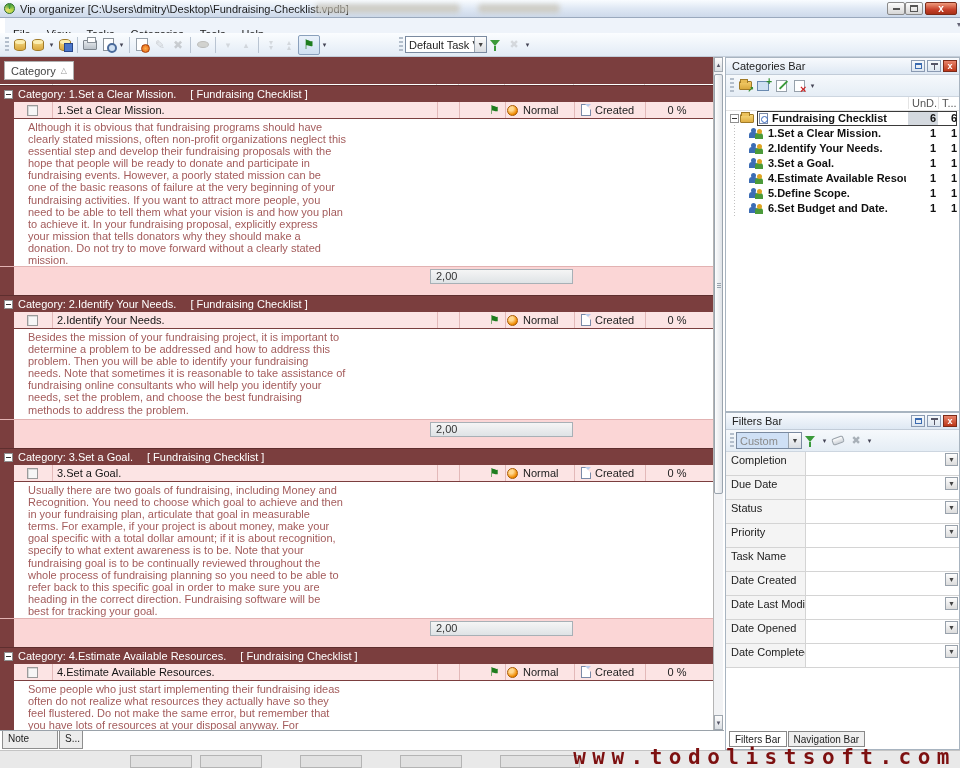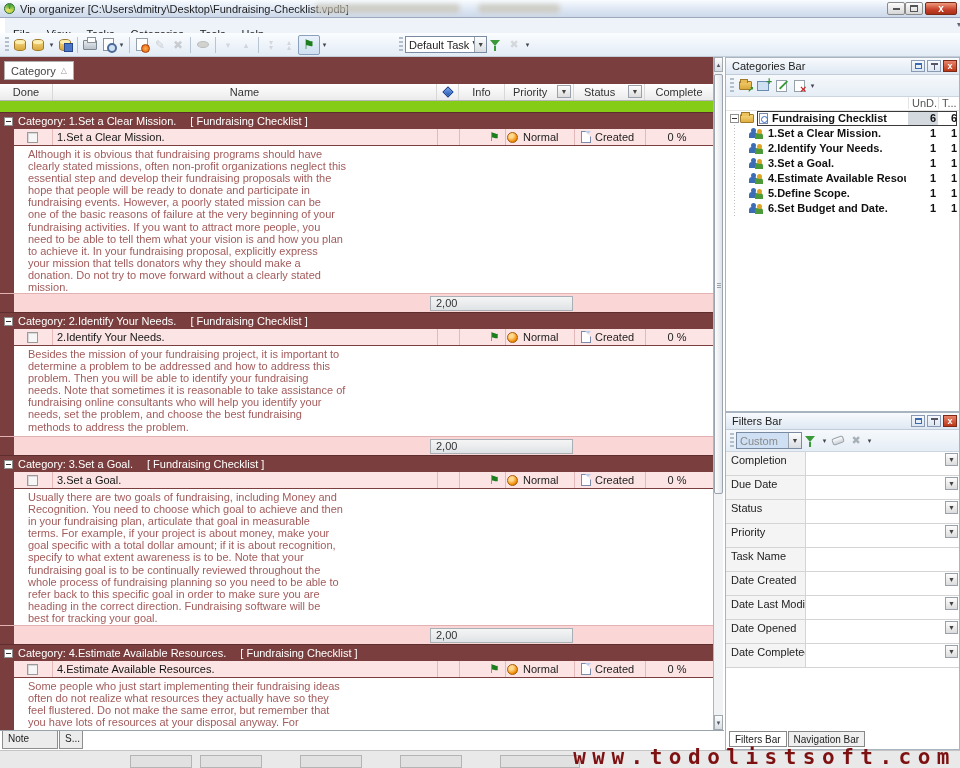--- a/index.html
+++ b/index.html
@@ -54,42 +54,42 @@
 
 #content{position:absolute;left:0;top:57px;width:713px;height:673px;background:#84cc16;overflow:hidden}
 #groupbar{position:absolute;left:0;top:0;width:713px;height:27px;background:#7b3e3e}
 #groupbtn{position:absolute;left:4px;top:4px;height:19px;padding:0 6px;background:#fff;border:1px solid #b0b0b0;color:#444;display:flex;align-items:center;gap:5px}
 .sorttri{font-size:8px;color:#999}
 #colheader{position:absolute;left:0;top:27px;width:713px;height:17px;background:linear-gradient(#ffffff,#ebebeb);border-bottom:1px solid #b6b6b6}
 .hcell{position:absolute;top:0;height:16px;border-right:1px solid #d8d8d8;color:#333;display:flex;align-items:center;justify-content:center}
 .hbtn{position:absolute;top:1px;right:2px;width:14px;height:13px;background:linear-gradient(#fefefe,#dcdcdc);border:1px solid #99a2ac;display:flex;align-items:center;justify-content:center;font-size:7px;color:#444}
 .dia{width:8px;height:8px;background:linear-gradient(135deg,#7aa8ec,#1a4fb0);transform:rotate(45deg);border:1px solid #123c90}
 
-#rows{position:absolute;left:0;top:55px;width:713px}
+#rows{position:absolute;left:0;top:28px;width:713px}
 .ghead{height:17px;background:#7b3e3e;color:#fff;position:relative;border-top:1px solid #5e2e2e}
 .exp{position:absolute;left:4px;top:4px;width:9px;height:9px;background:#fff;border:1px solid #909090}
 .exp::after{content:'';position:absolute;left:1px;top:3px;width:5px;height:1px;background:#333}
 .gtext{position:absolute;left:18px;top:2px;white-space:nowrap}
 .gsuffix{margin-left:14px}
 .strip::before{content:'';position:absolute;left:0;top:0;width:14px;height:100%;background:#7b3e3e}
 .trow{height:17px;background:#fce4e4;position:relative;border-bottom:1px solid #7b3e3e}
 .cb{position:absolute;left:27px;top:3px;width:11px;height:11px;background:#f6f6f6;border:1px solid #9a9a9a;box-shadow:inset 1px 1px 0 #d8d8d8}
 .tname{position:absolute;left:57px;top:2px;color:#151515}
 .cdiv{position:absolute;top:0;width:1px;height:100%;background:#e3b9b9}
 .rflag{position:absolute;left:489px;top:2px;color:#1e7d1e;font-size:12px;line-height:1}
 .ball{position:absolute;left:507px;top:3px;width:11px;height:11px;border-radius:50%;border:1px solid #a85a00;background:radial-gradient(circle at 35% 30%,#ffd890 0 25%,#f08a00 70%,#b85c00)}
 .pval{position:absolute;left:523px;top:2px}
 .doc{position:absolute;left:581px;top:2px;width:10px;height:12px;background:#fff;border:1px solid #7a8aa8}
 .doc::after{content:'';position:absolute;top:-1px;right:-1px;border:3px solid;border-color:#b8ccec #fce4e4 transparent transparent}
 .sval{position:absolute;left:595px;top:2px}
 .cval2{position:absolute;left:645px;top:2px;width:64px;text-align:center}
 .drow{background:#fff;position:relative;overflow:hidden}
 .dtext{position:absolute;left:28px;top:2px;width:400px;color:#a35b5b;line-height:12.1px;white-space:pre-line}
 .h1{height:147px}.h2{height:90px}.h3{height:136px}.h4{height:56px}
-.srow{height:19px;background:#fbd6d6;border-top:1px solid #e2b2b2;position:relative}
+.srow{height:29px;background:#fbd6d6;border-top:1px solid #e2b2b2;position:relative}
 .sbox{position:absolute;left:430px;top:2px;width:143px;height:15px;background:linear-gradient(#f5f5f5,#dfe3e6);border:1px solid #a8b0b6;color:#333;padding-left:5px;line-height:13px}
 .crow{height:17px;background:#fcdada;border-top:1px solid #cfa6a6;position:relative}
 .cbox{position:absolute;left:53px;top:1px;width:397px;height:14px;background:#edf0f2;border:1px solid #9aa6ac;padding-left:4px;line-height:12px;color:#222}
 
 
 #vscroll{position:absolute;left:713px;top:57px;width:10px;height:673px;background:#f1f2f4;border-left:1px solid #b4b4b4}
 .sarrow{position:absolute;left:0;width:9px;height:15px;background:linear-gradient(#fdfdfd,#d9dde2);border:1px solid #a0a8b0;display:flex;align-items:center;justify-content:center;font-size:6px;color:#556}
 #sthumb{position:absolute;left:0;top:17px;width:9px;height:420px;background:linear-gradient(90deg,#fdfdfd,#dfe3e8);border:1px solid #9aa4ae;border-radius:2px}
 #sgrip{position:absolute;left:2px;top:208px;width:4px;height:6px;background:repeating-linear-gradient(#9aa4ae 0 1px,transparent 1px 2px)}
 

